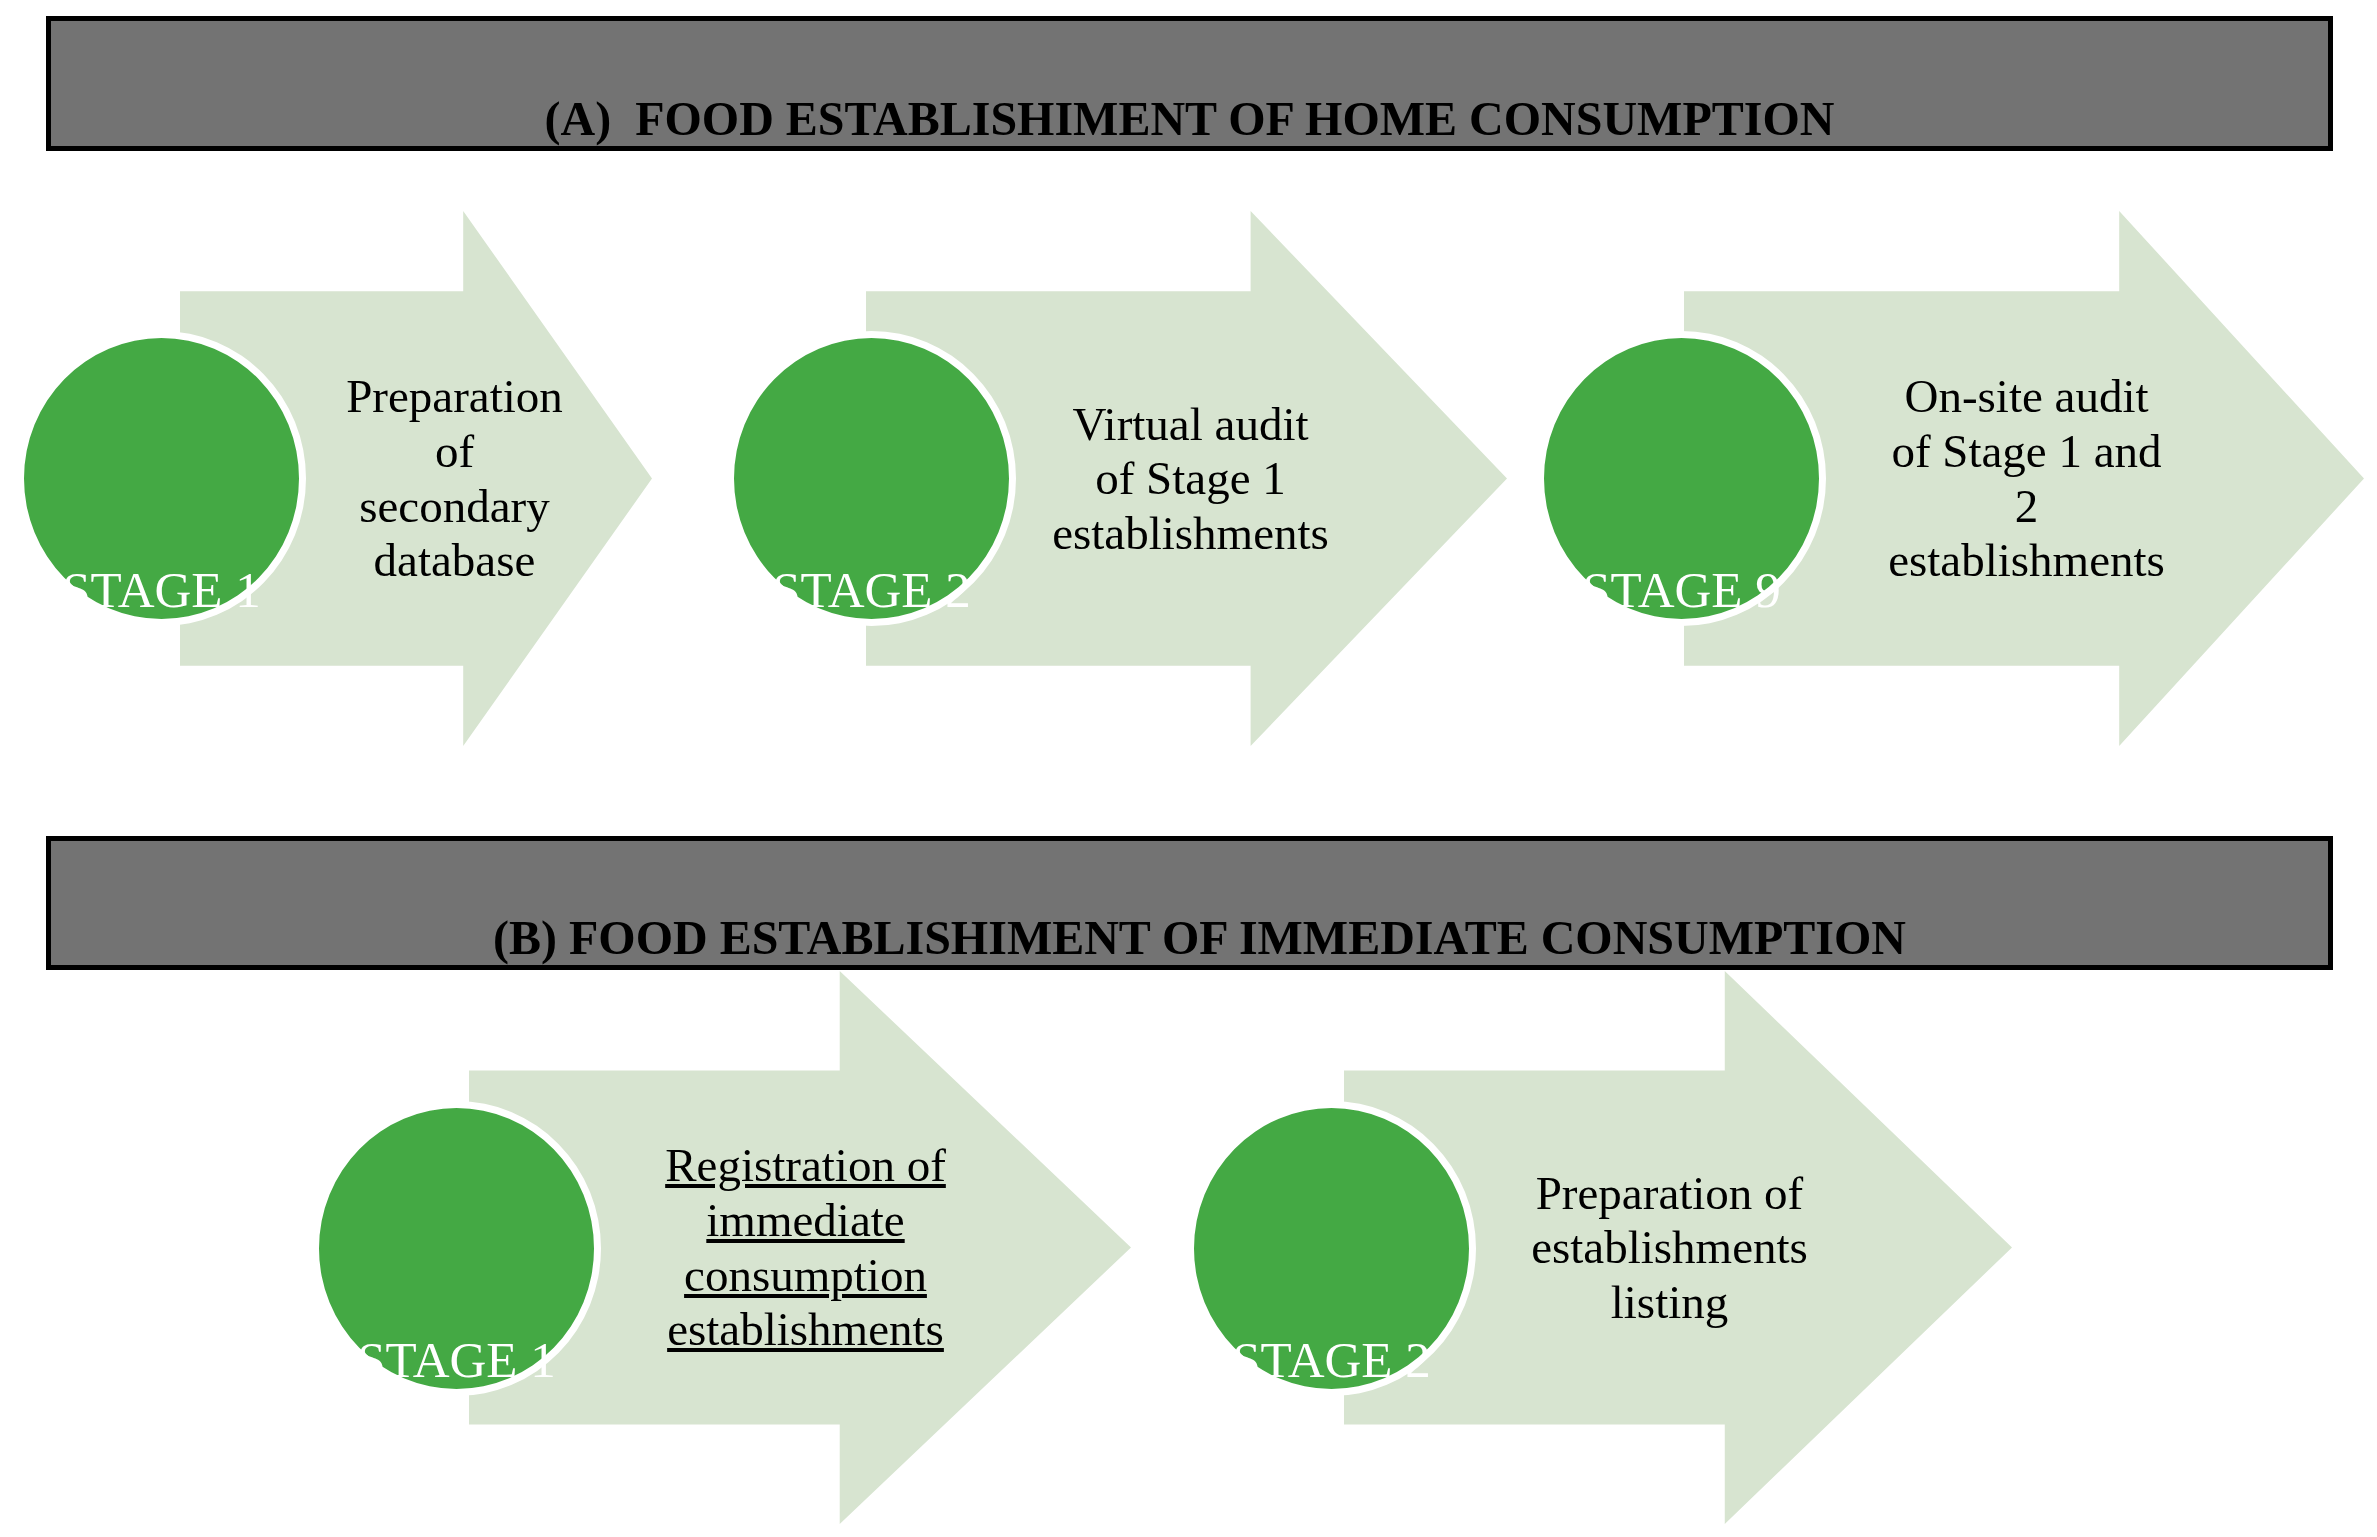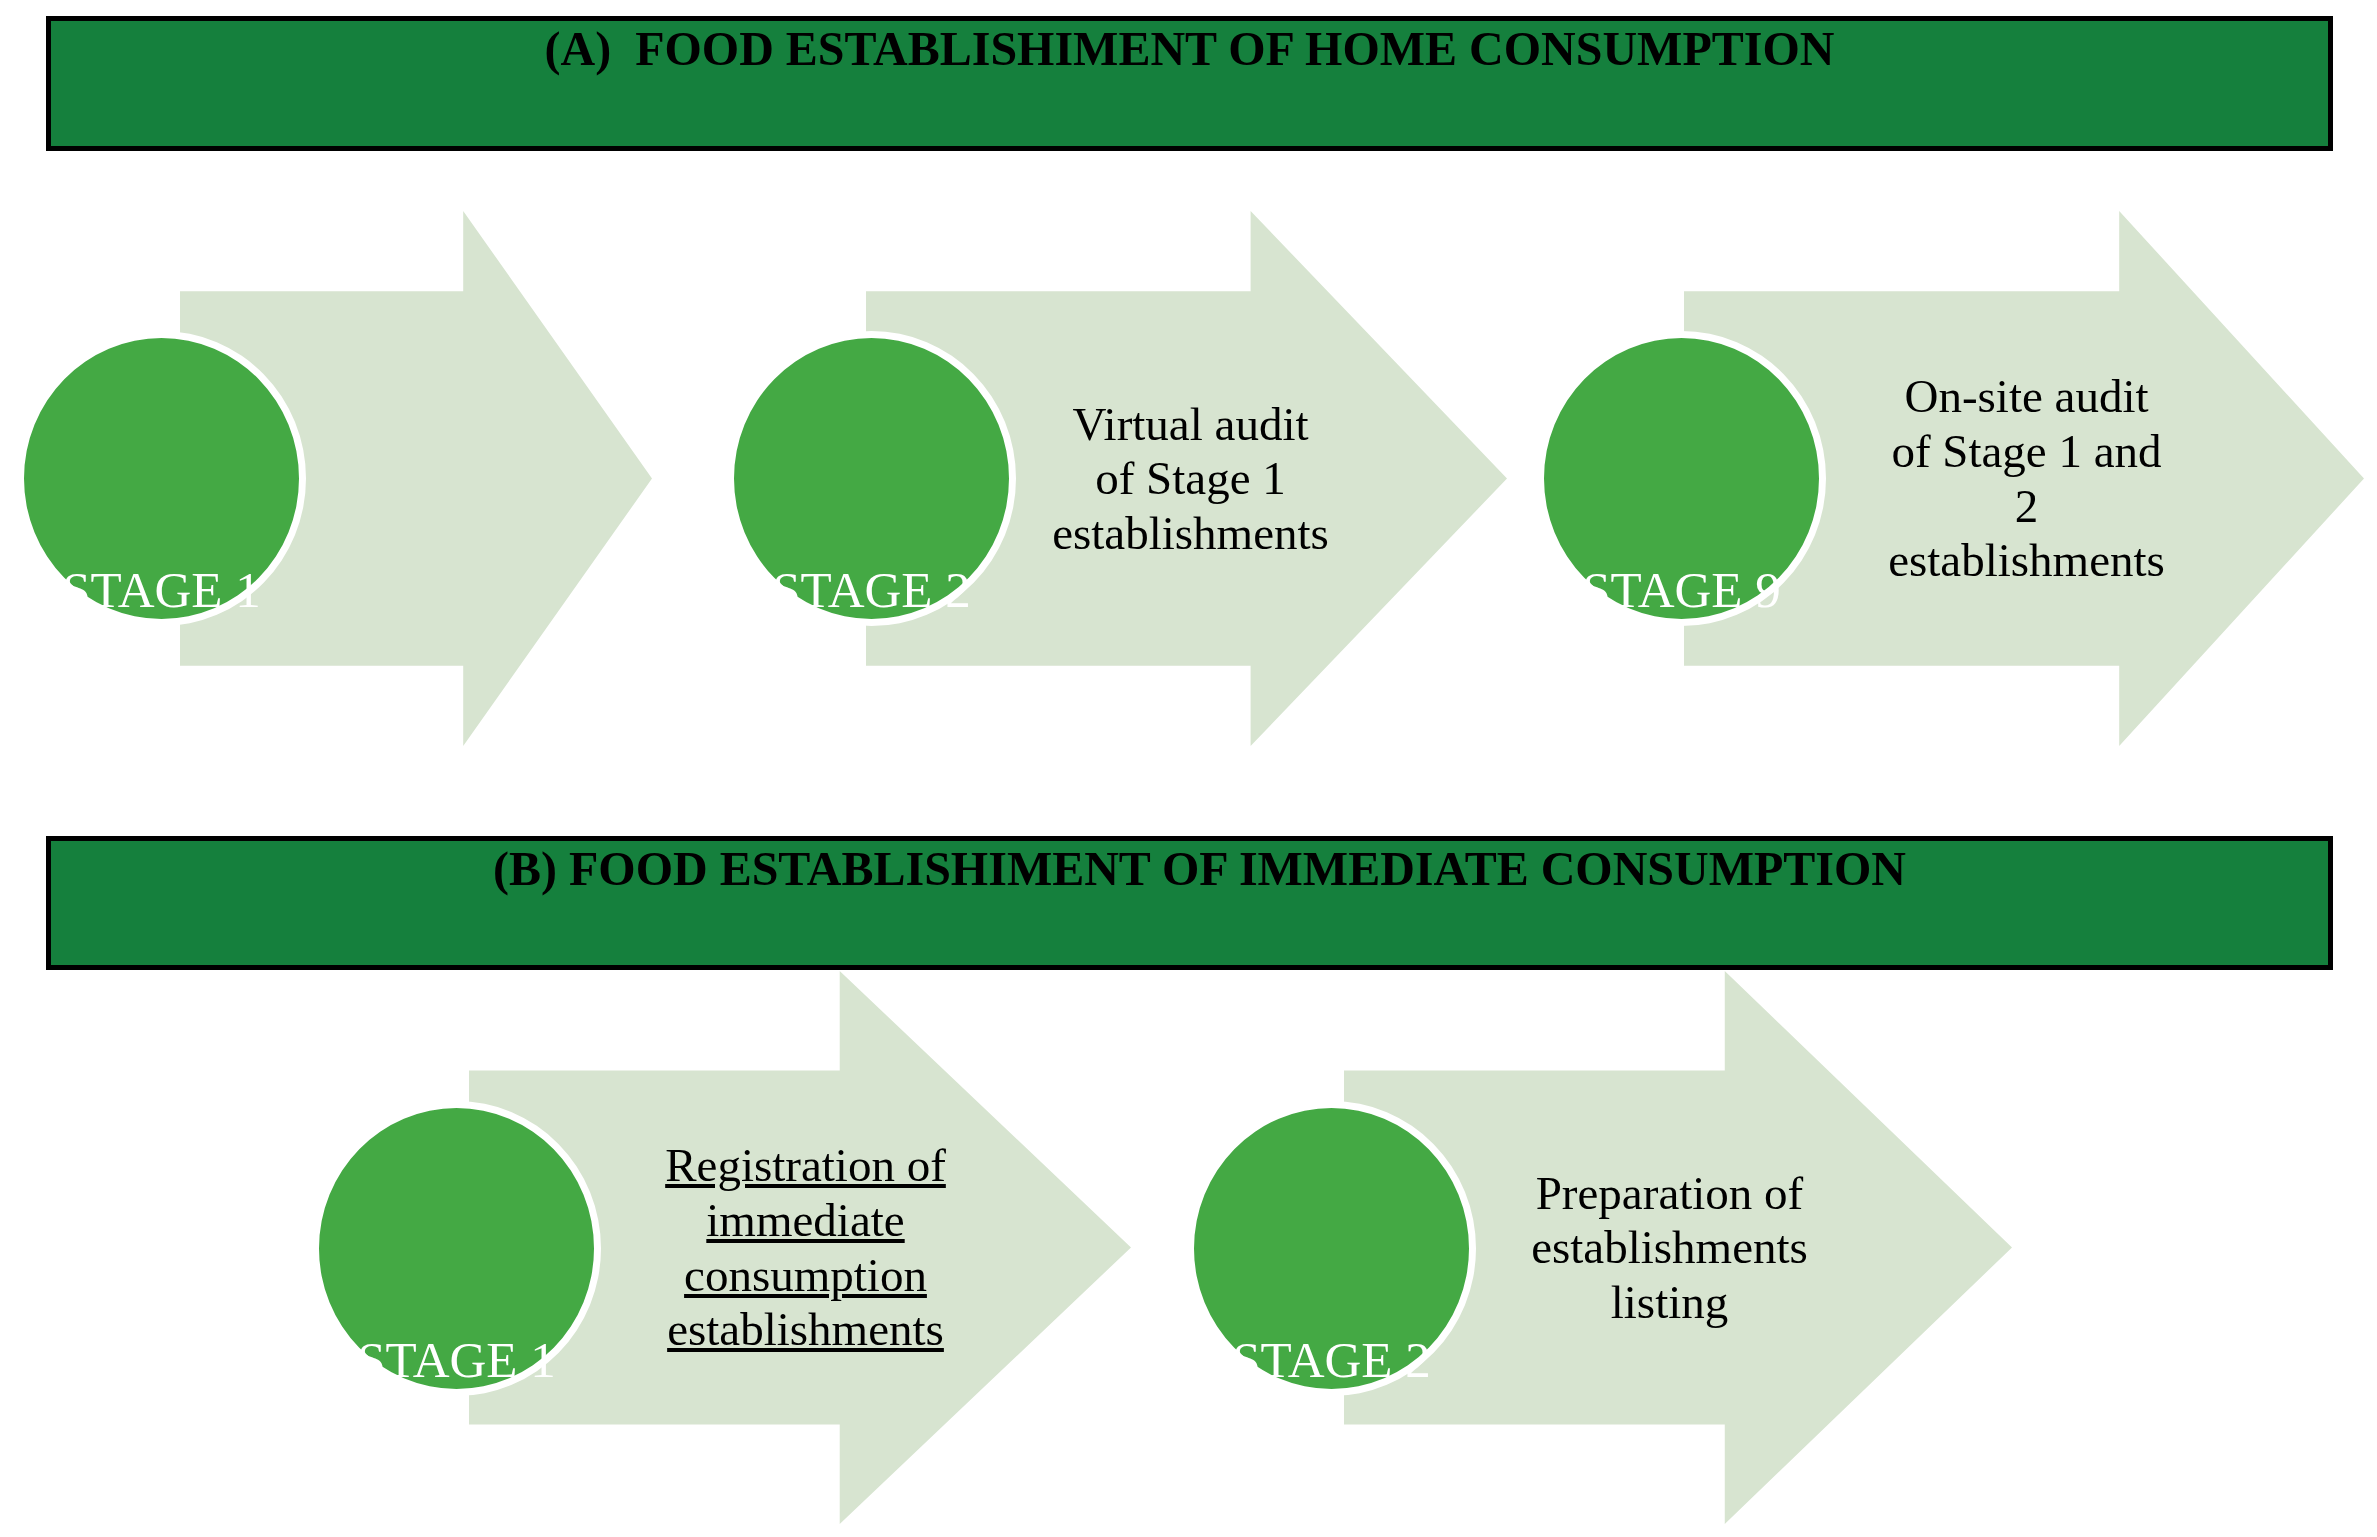--- a/index.html
+++ b/index.html
@@ -15,23 +15,23 @@
     overflow: hidden;
     font-family: "Liberation Serif", "DejaVu Serif", serif;
   }
   .title-box {
     position: absolute;
     left: 46px;
     width: 2287px;
     border: 5.4px solid #000000;
     box-sizing: border-box;
     display: flex;
-    align-items: flex-start;
+    align-items: flex-end;
     justify-content: center;
-    background: #15803d;
+    background: #737373;
     z-index: 4;
   }
   .title-text {
     font-weight: bold;
     font-size: 48px;
     color: #000000;
     white-space: pre-wrap;
     text-align: center;
     letter-spacing: 0px;
   }
@@ -80,20 +80,24 @@
 </head>
 <body>
 
 <div class="canvas">
 
   <div class="title-box" style="top:15.6px; height:135px;">
     <span class="title-text">(A)  FOOD ESTABLISHIMENT OF HOME CONSUMPTION</span>
   </div>
 
   <div class="arrow a-row base60" style="left:180px; width:472px;"></div>
+  <div class="stage-desc" style="left:313px; top:241px; width:283px; height:475px;">Preparation
+of
+secondary
+database</div>
   <div class="stage-circle" style="left:17px; top:331px;">
     <span class="stage-label">STAGE 1</span>
   </div>
 
   <div class="arrow a-row base60" style="left:866px; width:641px;"></div>
   <div class="stage-desc" style="left:1022px; top:241px; width:337px; height:475px;">Virtual audit
 of Stage 1
 establishments</div>
   <div class="stage-circle" style="left:727px; top:331px;">
     <span class="stage-label">STAGE 2</span>

